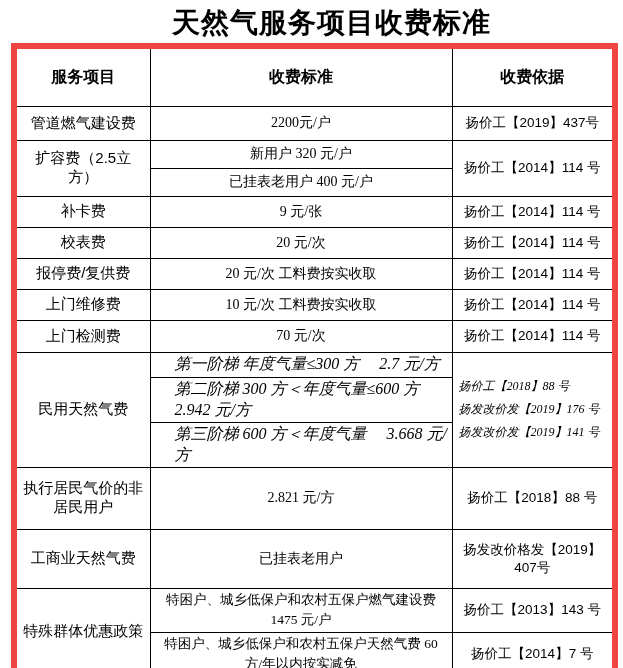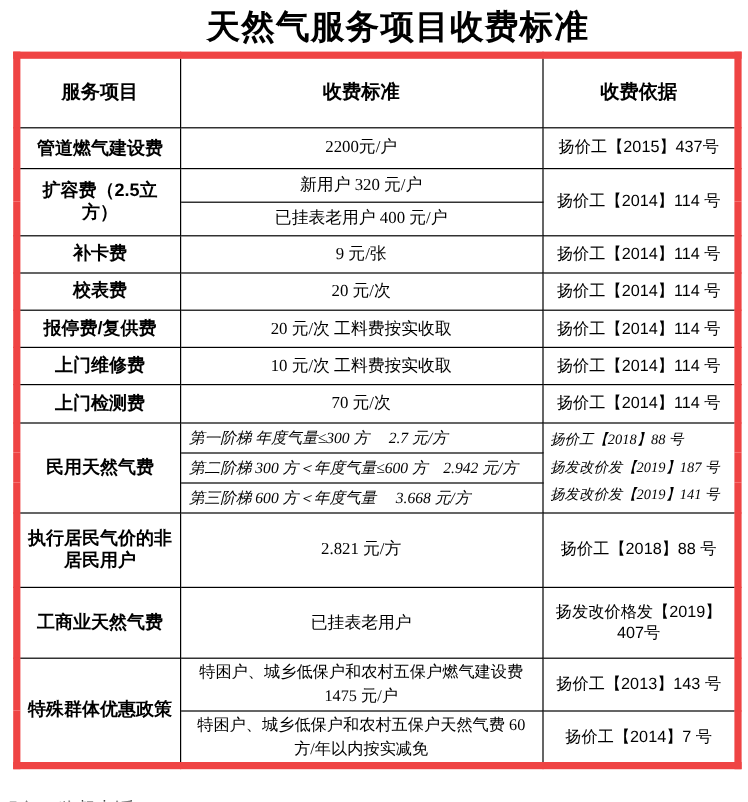--- a/index.html
+++ b/index.html
@@ -18,26 +18,26 @@
     border:1px solid #000;padding:1px 4px;
     text-align:center;vertical-align:middle;
     font-size:14px;overflow:hidden;
     font-family:"Liberation Serif",serif;
   }
   .fee-table th{
     font-size:16px;font-weight:bold;
     font-family:"Liberation Sans",sans-serif;
   }
   td.svc{
-    font-weight:bold;font-size:15px;
+    font-weight:normal;font-size:15px;
     font-family:"Liberation Sans",sans-serif;
   }
   td.tier{
-    text-align:left;font-style:italic;font-size:13px;
-    padding-left:7px;font-family:"Liberation Serif",serif;
+    text-align:left;font-style:italic;font-size:16px;
+    padding-left:24px;font-family:"Liberation Serif",serif;
   }
   td.basis-multi{
     text-align:left;font-style:italic;font-size:12px;
     padding-left:6px;font-family:"Liberation Serif",serif;
   }
   td.basis-multi div{line-height:23px;white-space:nowrap;}
   td.std-wrap{font-size:13.5px;line-height:1.5;margin-top:23px;}
   td.basis-tight{font-size:13.5px;font-family:"Liberation Sans",sans-serif;}
   .page-footer{
     width:612px;text-align:left;font-size:16px;
@@ -58,21 +58,21 @@
   <tbody>
     <tr style="height:60px">
       <th>服务项目</th>
       <th>收费标准</th>
       <th>收费依据</th>
     </tr>
 
     <tr style="height:34px">
       <td class="svc">管道燃气建设费</td>
       <td>2200元/户</td>
-      <td class="basis-tight">扬价工【2015】437号</td>
+      <td class="basis-tight">扬价工【2019】437号</td>
     </tr>
 
     <tr style="height:28px">
       <td class="svc" rowspan="2">扩容费（2.5立方）</td>
       <td>新用户 320 元/户</td>
       <td rowspan="2" class="basis-tight">扬价工【2014】114 号</td>
     </tr>
     <tr style="height:28px">
       <td>已挂表老用户 400 元/户</td>
     </tr>
@@ -101,21 +101,21 @@
       <td class="svc">上门检测费</td>
       <td>70 元/次</td>
       <td class="basis-tight">扬价工【2014】114 号</td>
     </tr>
 
     <tr style="height:25px">
       <td class="svc" rowspan="3">民用天然气费</td>
       <td class="tier">第一阶梯 年度气量≤300 方　 2.7 元/方</td>
       <td rowspan="3" class="basis-multi">
         <div>扬价工【2018】88 号</div>
-        <div>扬发改价发【2019】187 号</div>
+        <div>扬发改价发【2019】176 号</div>
         <div>扬发改价发【2019】141 号</div>
       </td>
     </tr>
     <tr style="height:25px">
       <td class="tier">第二阶梯 300 方＜年度气量≤600 方　2.942 元/方</td>
     </tr>
     <tr style="height:25px">
       <td class="tier">第三阶梯 600 方＜年度气量　 3.668 元/方</td>
     </tr>
 

